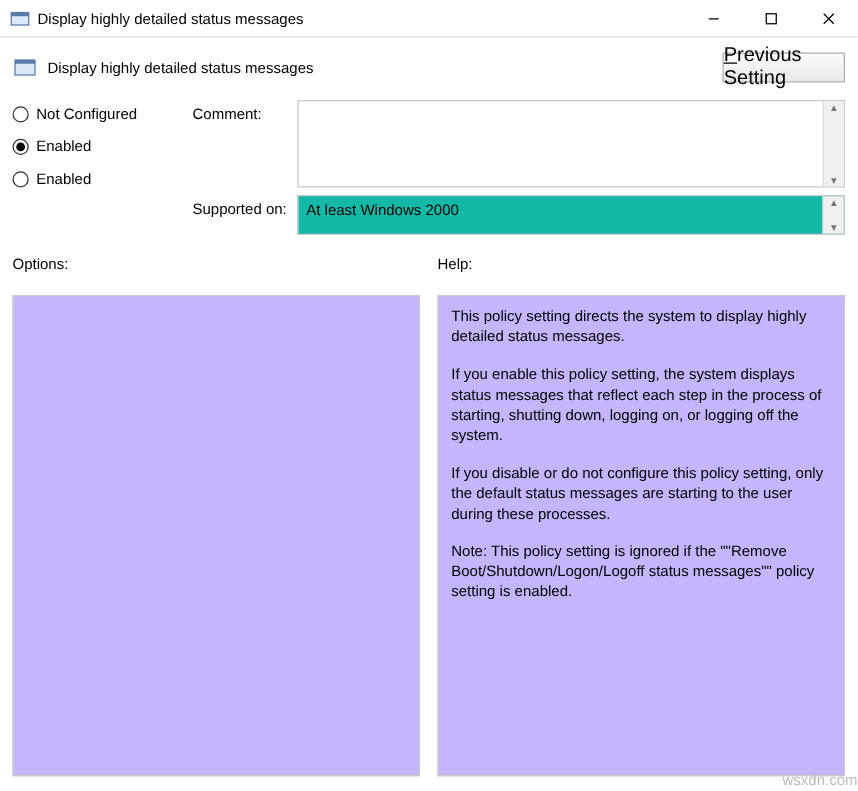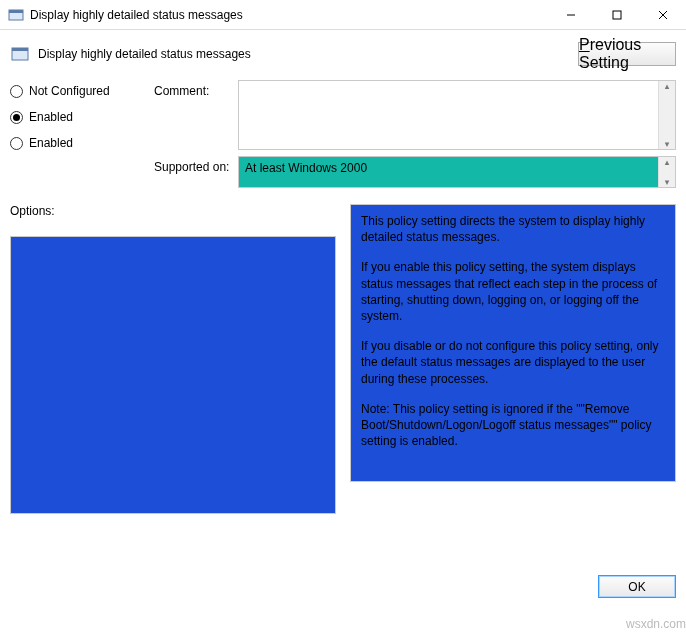--- a/index.html
+++ b/index.html
@@ -87,22 +87,22 @@
     font-size:9px; color:#777;
   }
   .lower {
     display:grid;
     grid-template-columns: 1fr 1fr;
     column-gap:14px;
     margin-top:16px;
   }
   .sectlabel { margin-bottom:18px; }
   .panel {
-    border:1px solid #c9c9c9; background:#1d4ed8;
-    height:278px; padding:8px 10px; overflow:hidden;
+    border:1px solid #c9c9c9; background:#c4b5fd;
+    height:385px; padding:8px 10px; overflow:hidden;
   }
   .panel p { margin:0 0 14px 0; line-height:1.35; }
   .footer {
     display:flex; justify-content:flex-end; gap:8px;
     padding:8px 10px 12px 10px;
   }
   .btn {
     width:78px; height:23px;
     border:1px solid #adadad;
     background:linear-gradient(#fcfcfc,#e9e9e9);
@@ -198,24 +198,25 @@
         </div>
     </div>
   </div>
 
   <div class="lower">
     <div>
       <div class="sectlabel">Options:</div>
       <div class="panel"></div>
     </div>
     <div>
+      <div class="sectlabel">Help:</div>
       <div class="panel">
         <p>This policy setting directs the system to display highly detailed status messages.</p>
         <p>If you enable this policy setting, the system displays status messages that reflect each step in the process of starting, shutting down, logging on, or logging off the system.</p>
-        <p>If you disable or do not configure this policy setting, only the default status messages are displayed to the user during these processes.</p>
+        <p>If you disable or do not configure this policy setting, only the default status messages are starting to the user during these processes.</p>
         <p>Note: This policy setting is ignored if the ""Remove Boot/Shutdown/Logon/Logoff status messages"" policy setting is enabled.</p>
       </div>
     </div>
   </div>
 
 </div>
 
 <div class="footer">
   <div class="btn primary">
       <span>OK</span>

